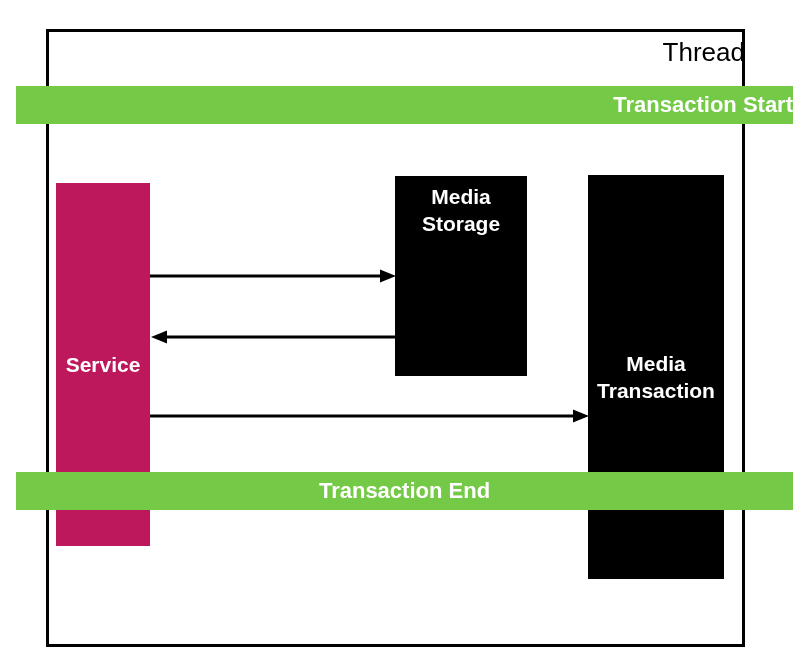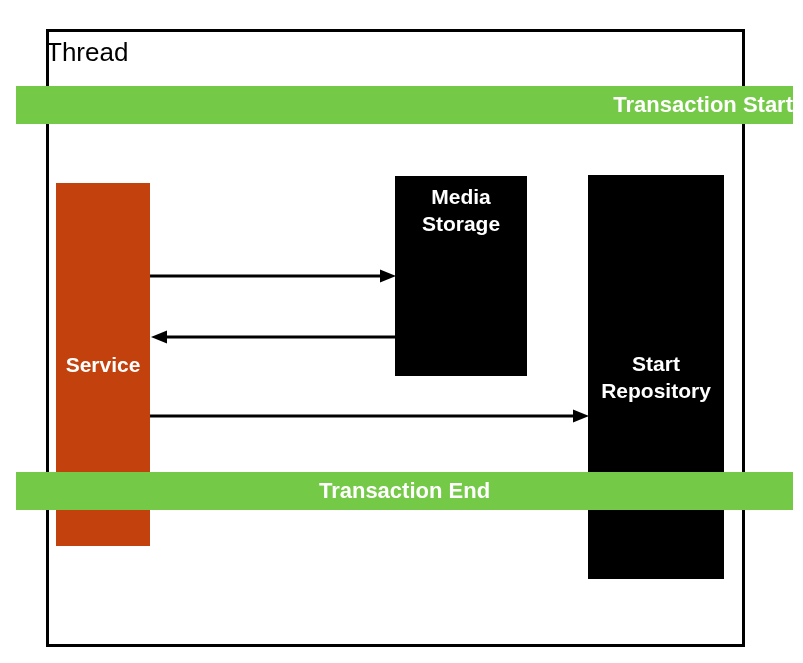--- a/index.html
+++ b/index.html
@@ -25,21 +25,21 @@
     border: 3px solid #000000;
     box-sizing: border-box;
     background: transparent;
     z-index: 0;
   }
   .title {
     position: absolute;
     left: 46px;
     top: 37px;
     width: 699px;
-    text-align: left;
+    text-align: right;
     font-size: 26px;
     font-weight: 400;
     color: #000000;
     z-index: 1;
   }
   
   .node {
     position: absolute;
     background: #000000;
     color: #ffffff;
@@ -111,30 +111,30 @@
 </style>
 </head>
 <body>
 
 <div class="canvas">
 
   <div class="outer-box" style="border-color: rgb(0, 0, 0);"></div>
 
   <div class="title">Thread</div>
 
-  <div class="node node-service" style="background: #c2410c; color: rgb(255, 255, 255);">
+  <div class="node node-service" style="background: #be185d; color: rgb(255, 255, 255);">
     <span>Service</span>
   </div>
 
   <div class="node node-media-storage" style="background: rgb(0, 0, 0); color: rgb(255, 255, 255);">
     <span>Media Storage</span>
   </div>
 
   <div class="node node-media-repository" style="background: rgb(0, 0, 0); color: rgb(255, 255, 255);">
-    <span>Start Repository</span>
+    <span>Media Transaction</span>
   </div>
 
   <svg class="arrows" viewBox="0 0 803 663" xmlns="http://www.w3.org/2000/svg">
     <g>
       <line x1="150" y1="276" x2="381" y2="276"></line>
       <polygon points="396,276 380,269.5 380,282.5"></polygon>
     </g>
     <g>
       <line x1="395" y1="337" x2="166" y2="337"></line>
       <polygon points="151,337 167,330.5 167,343.5"></polygon>

